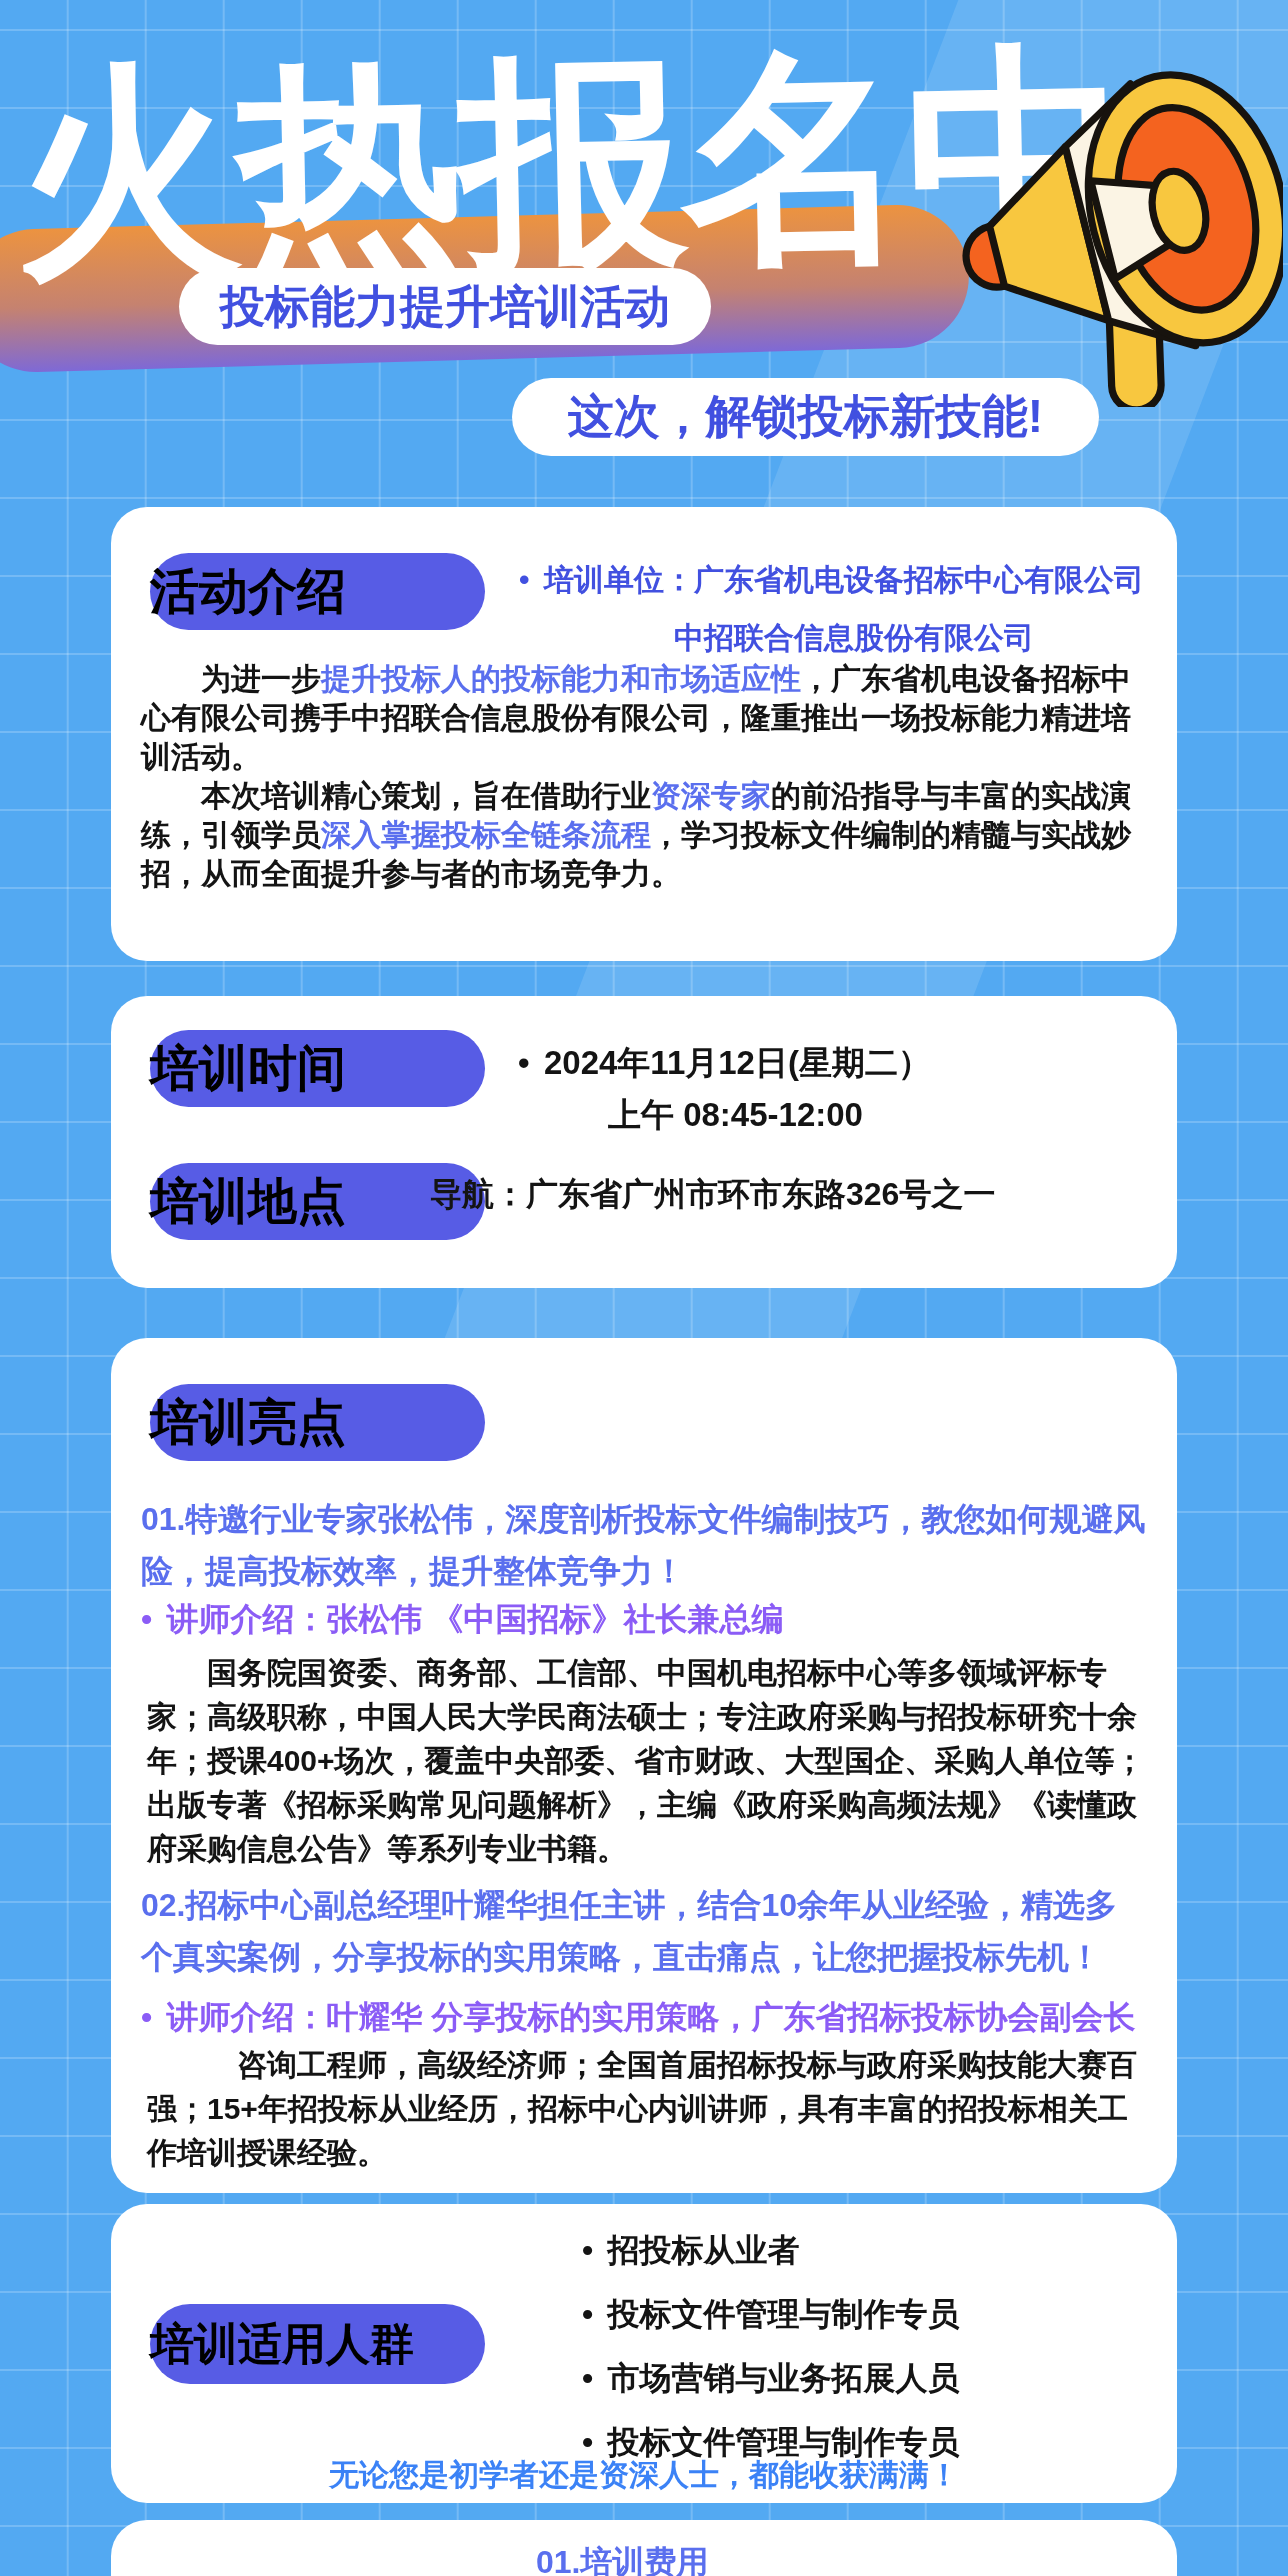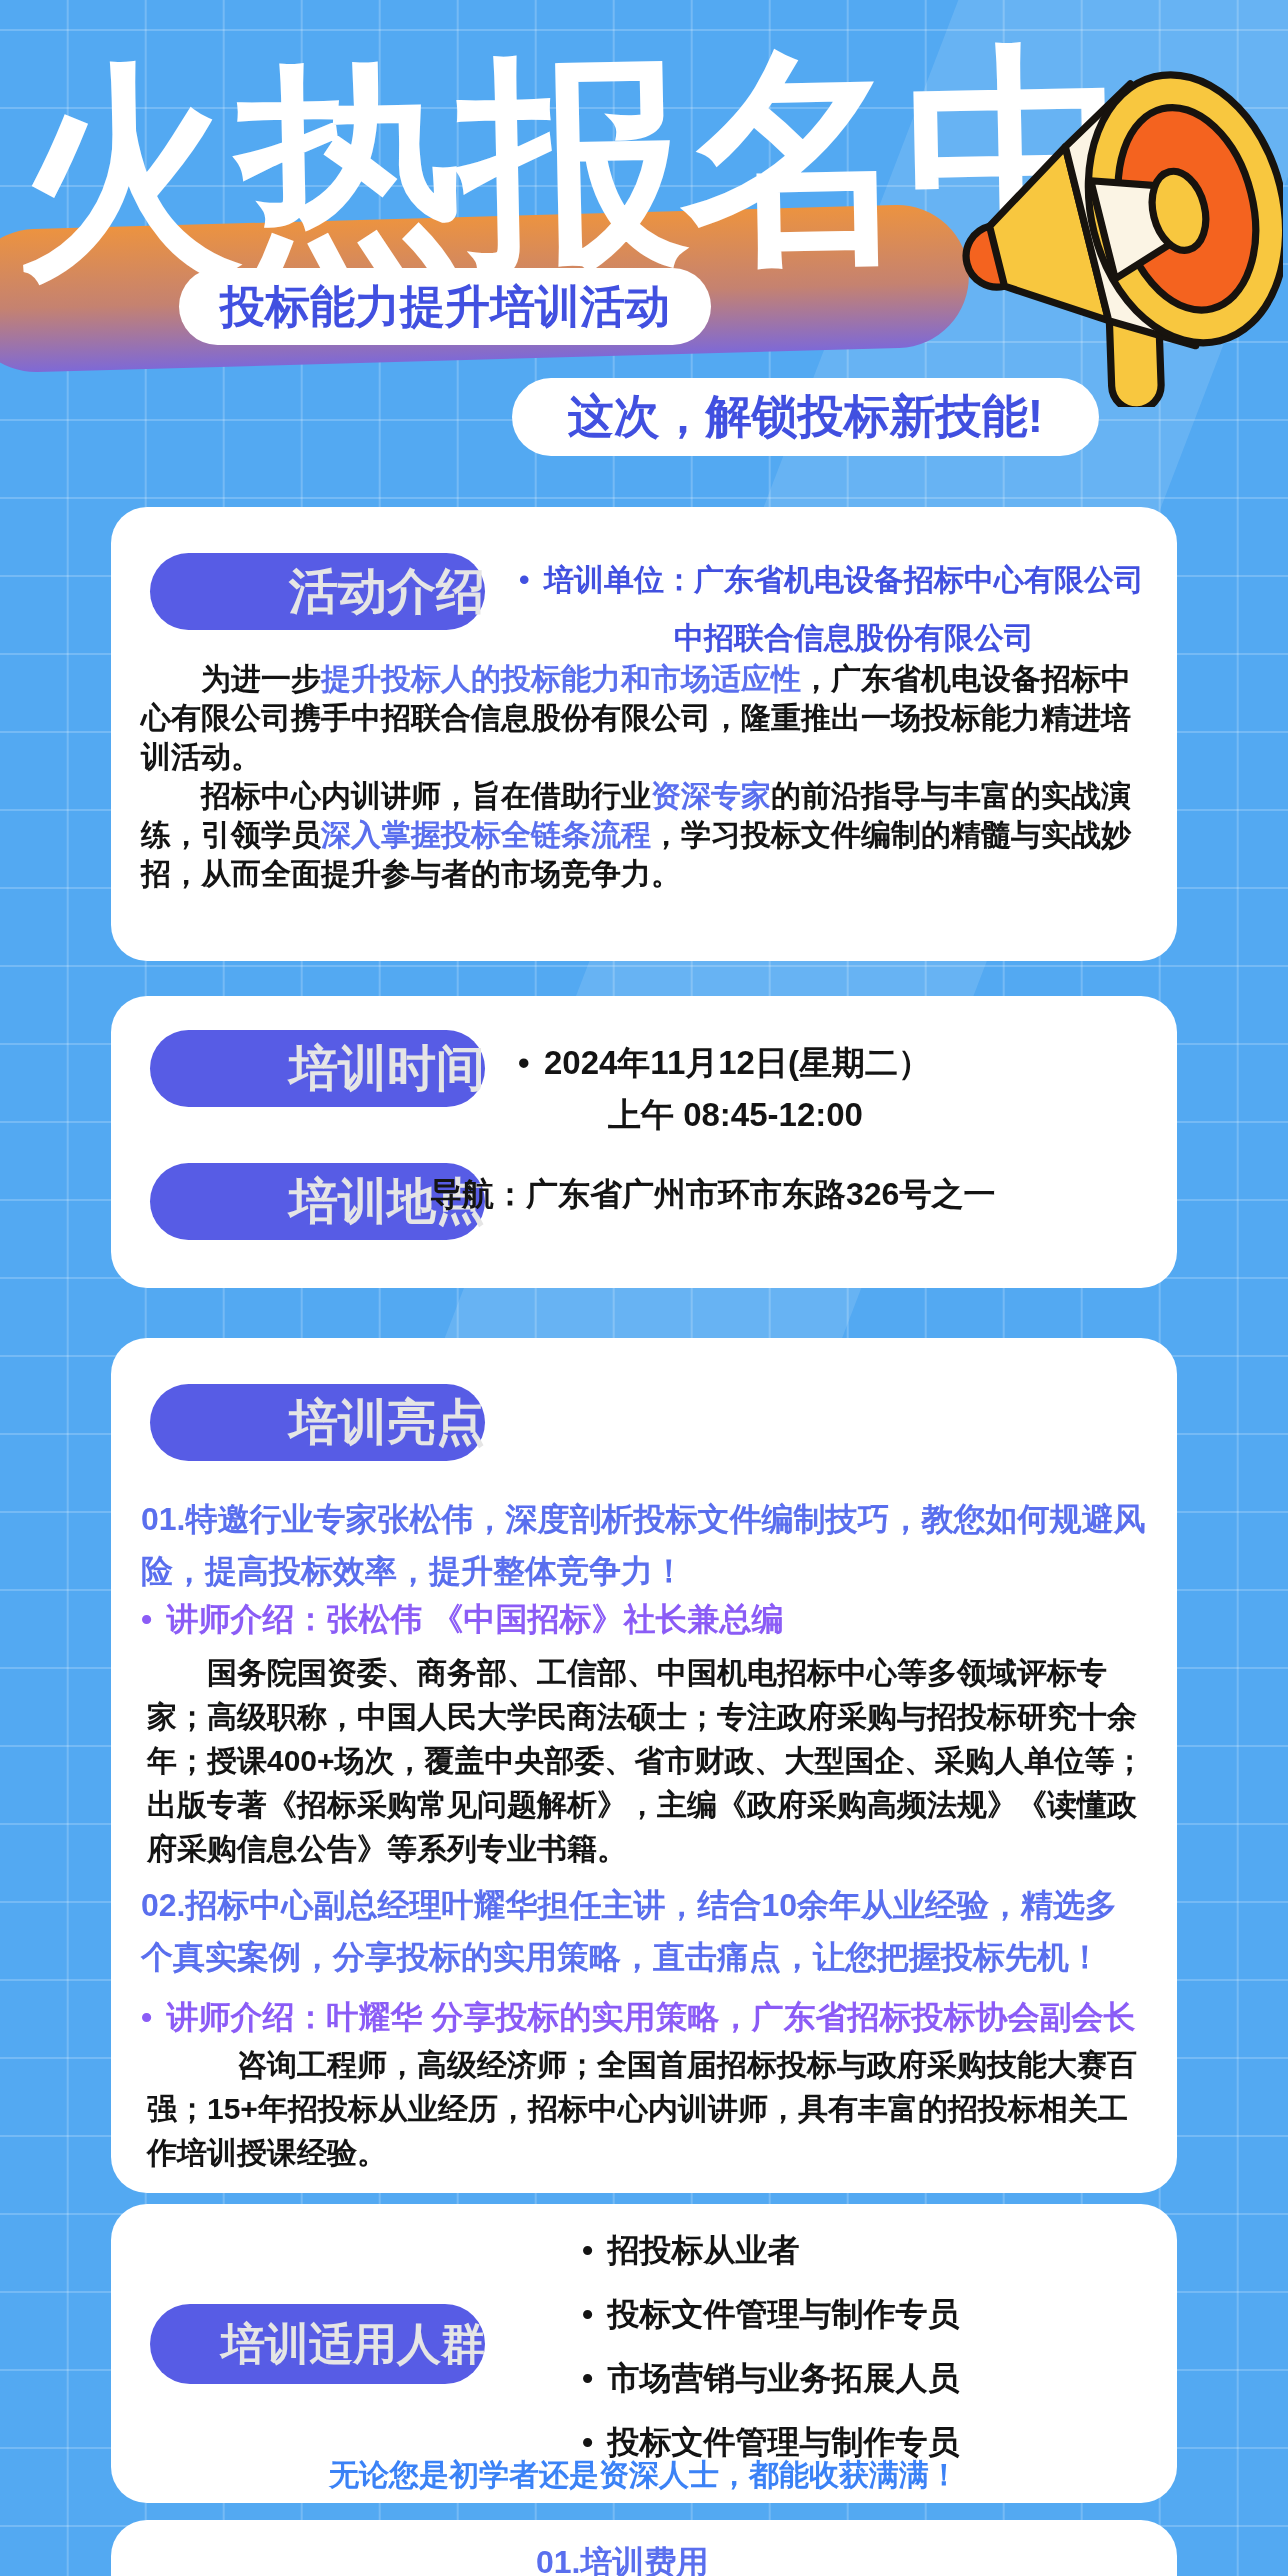--- a/index.html
+++ b/index.html
@@ -29,22 +29,22 @@
     color:#4150E0;font-weight:900;}
   .badge1{left:179px;top:268px;width:532px;height:77px;font-size:45px;}
   .badge2{left:512px;top:378px;width:587px;height:78px;font-size:46px;}
   
   .card{position:absolute;left:111px;width:1066px;background:#ffffff;border-radius:36px;}
   .card1{top:507px;height:454px;}
   .card2{top:996px;height:292px;}
   .card3{top:1338px;height:855px;}
   .card4{top:2204px;height:299px;}
   .card5{top:2520px;height:358px;}
-  .pill{position:absolute;background:#575CE5;color:#e5e5e5;border-radius:44px;
-    display:flex;flex-direction:column;align-items:flex-end;justify-content:center;
+  .pill{position:absolute;background:#575CE5;color:#000000;border-radius:44px;
+    display:flex;flex-direction:column;align-items:flex-start;justify-content:center;
     font-weight:900;text-align:center;}
   .pill-std{left:39px;width:335px;height:77px;font-size:49px;}
   .blt{display:inline-block;margin-right:14.4px;}
   .hl{color:#5A6FEE;}
   
   .unit-block{position:absolute;left:408px;top:44px;width:658px;font-size:30px;line-height:58px;font-weight:900;color:#4150E0;}
   .unit-line2{padding-left:155px;}
   .intro-paras{position:absolute;left:30px;top:152px;width:1007px;font-size:30px;line-height:39px;font-weight:700;}
   .intro-paras p{margin:0;text-indent:2em;}
   
@@ -109,21 +109,21 @@
   <section class="card card1">
     <div class="pill pill-std" style="top:46px;">
       <span>活动介绍</span>
     </div>
     <div class="unit-block">
       <div><span class="blt">•</span><span>培训单位：广东省机电设备招标中心有限公司</span></div>
       <div class="unit-line2">中招联合信息股份有限公司</div>
     </div>
     <div class="intro-paras">
       <p><span>为进一步</span><span class="hl">提升投标人的投标能力和市场适应性</span><span>，广东省机电设备招标中心有限公司携手中招联合信息股份有限公司，隆重推出一场投标能力精进培训活动。</span></p>
-      <p><span>招标中心内训讲师，旨在借助行业</span><span class="hl">资深专家</span><span>的前沿指导与丰富的实战演练，引领学员</span><span class="hl">深入掌握投标全链条流程</span><span>，学习投标文件编制的精髓与实战妙招，从而全面提升参与者的市场竞争力。</span></p>
+      <p><span>本次培训精心策划，旨在借助行业</span><span class="hl">资深专家</span><span>的前沿指导与丰富的实战演练，引领学员</span><span class="hl">深入掌握投标全链条流程</span><span>，学习投标文件编制的精髓与实战妙招，从而全面提升参与者的市场竞争力。</span></p>
     </div>
   </section>
 
   <section class="card card2">
     <div class="pill pill-std pill-time">
       <span>培训时间</span>
     </div>
     <div class="time-block">
       <div><span class="blt">•</span><span>2024年11月12日(星期二）</span></div>
       <div class="time-line2">上午 08:45-12:00</div>

